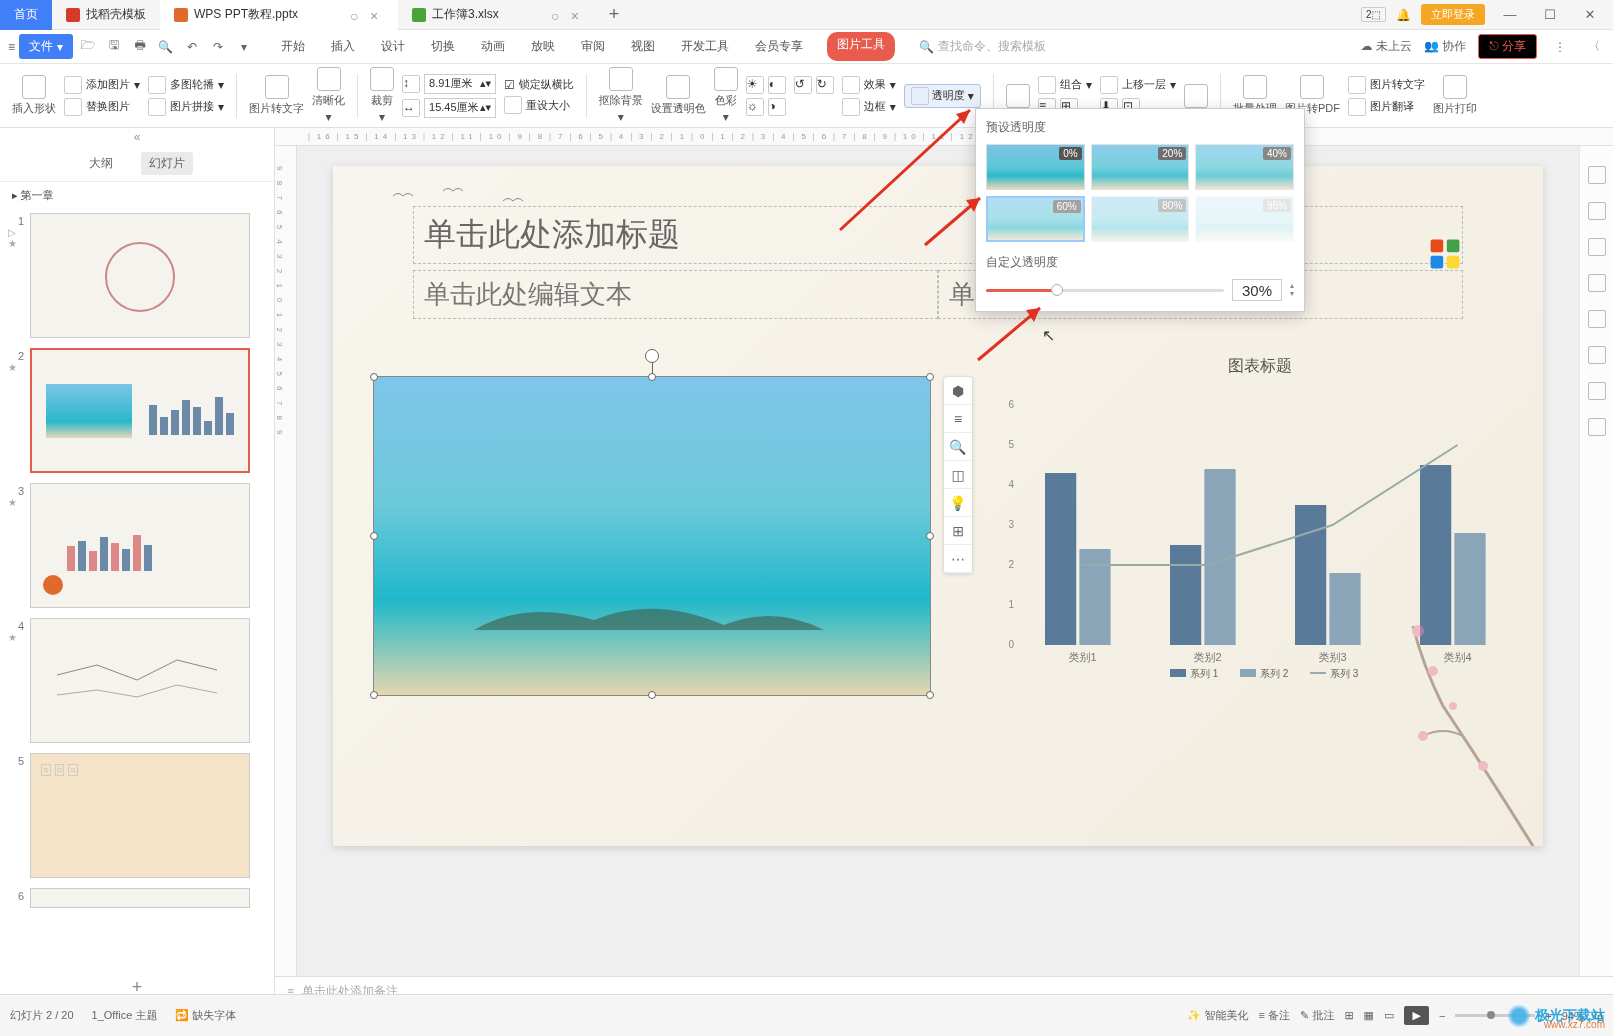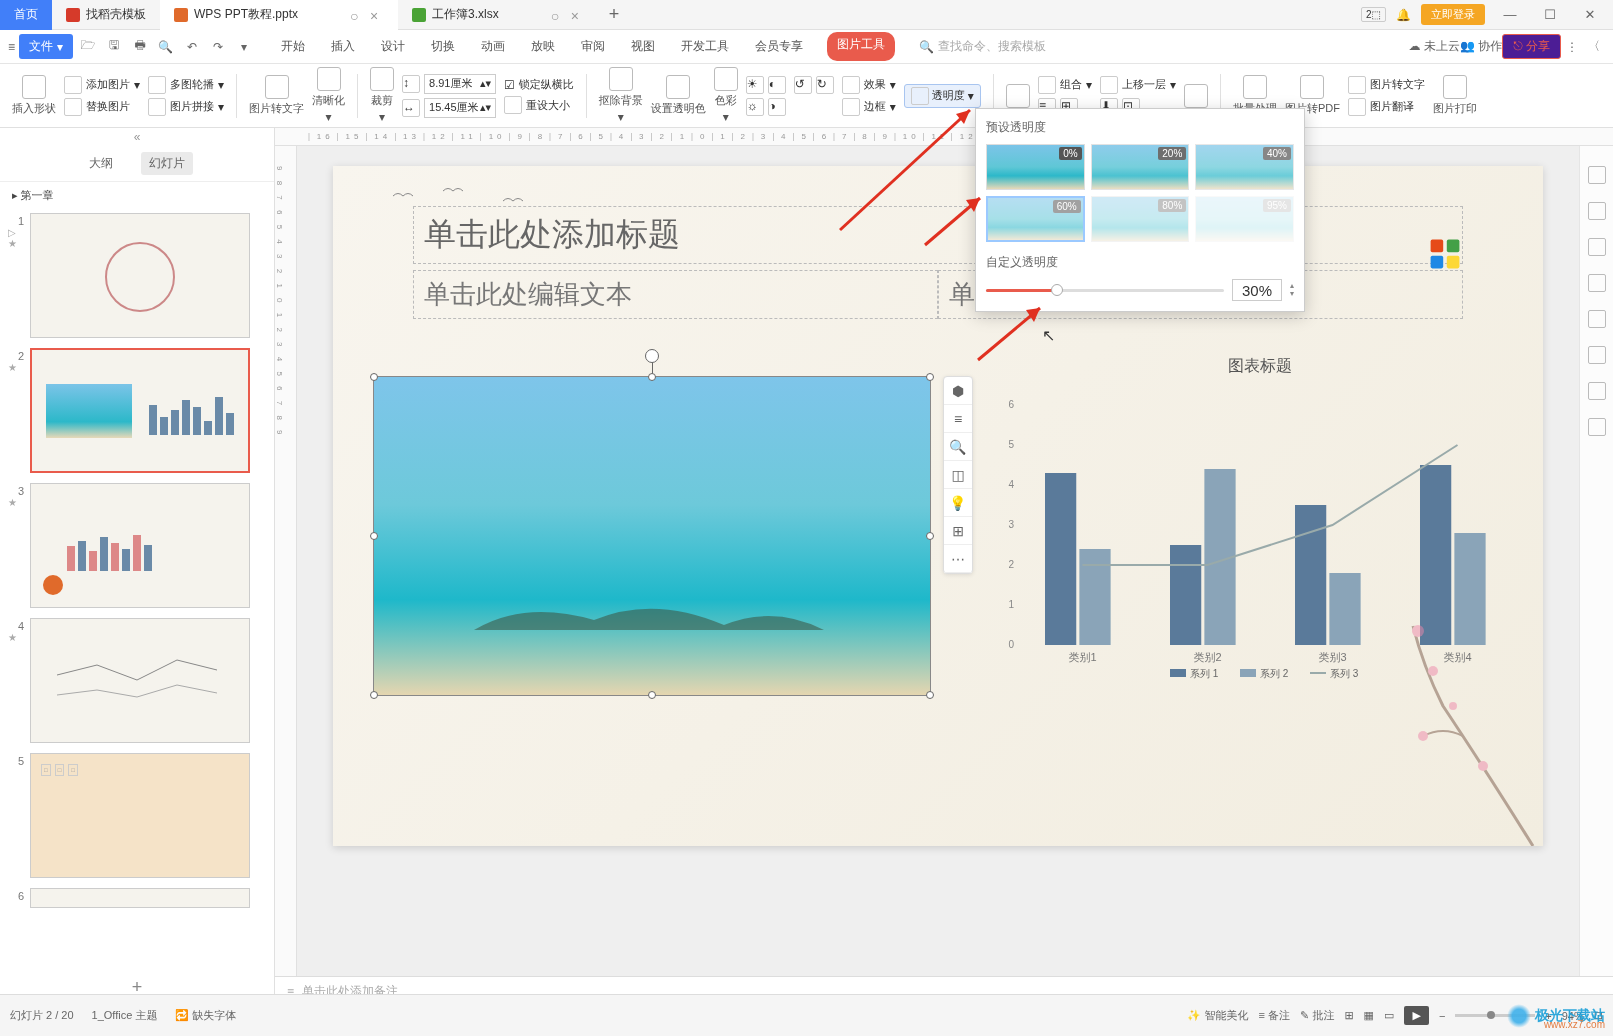--- a/index.html
+++ b/index.html
@@ -22,22 +22,22 @@
 .badge-icon { border: 1px solid #ccc; padding: 1px 4px; font-size: 10px; border-radius: 2px; }
 
 
 .menubar { height: 34px; display: flex; align-items: center; padding: 0 8px; gap: 4px; border-bottom: 1px solid #e5e5e5; }
 .file-menu { background: #417ff9; color: #fff; padding: 4px 10px; border-radius: 3px; display: flex; align-items: center; gap: 4px; }
 .quick-btn { width: 22px; height: 22px; display: flex; align-items: center; justify-content: center; color: #666; }
 .menu-tabs { display: flex; margin-left: 20px; gap: 22px; }
 .menu-tab { padding: 6px 2px; color: #555; cursor: pointer; }
 .menu-tab.pic-tools { background: #e95b4c; color: #fff; padding: 4px 10px; border-radius: 10px; }
 .search-box { margin-left: 20px; display: flex; align-items: center; gap: 4px; color: #aaa; }
-.menubar-right { margin-left: auto; display: flex; align-items: center; color: #666; text-align: right; }
-.share-btn { background: #4c1d95; border: 1px solid #e95b4c; color: #e95b4c; padding: 3px 10px; border-radius: 3px; }
+.menubar-right { margin-left: auto; display: flex; align-items: center; gap: 12px; color: #666; text-align: right; }
+.share-btn { background: #000000; border: 1px solid #e95b4c; color: #e95b4c; padding: 3px 10px; border-radius: 3px; }
 
 
 .ribbon { height: 64px; display: flex; align-items: center; padding: 4px 12px; border-bottom: 1px solid #e0e0e0; gap: 8px; position: relative; }
 .rib-group { display: flex; flex-direction: column; align-items: center; gap: 2px; color: #555; }
 .rib-icon { width: 24px; height: 24px; border: 1px solid #bbb; border-radius: 3px; }
 .rib-label { font-size: 11px; white-space: nowrap; }
 .rib-row { display: flex; align-items: center; gap: 4px; }
 .rib-col { display: flex; flex-direction: column; gap: 4px; }
 .rib-small { width: 18px; height: 18px; border: 1px solid #ccc; border-radius: 2px; display: inline-block; }
 .size-input { width: 72px; height: 20px; border: 1px solid #ccc; font-size: 11px; padding: 0 4px; display: flex; align-items: center; justify-content: space-between; }

